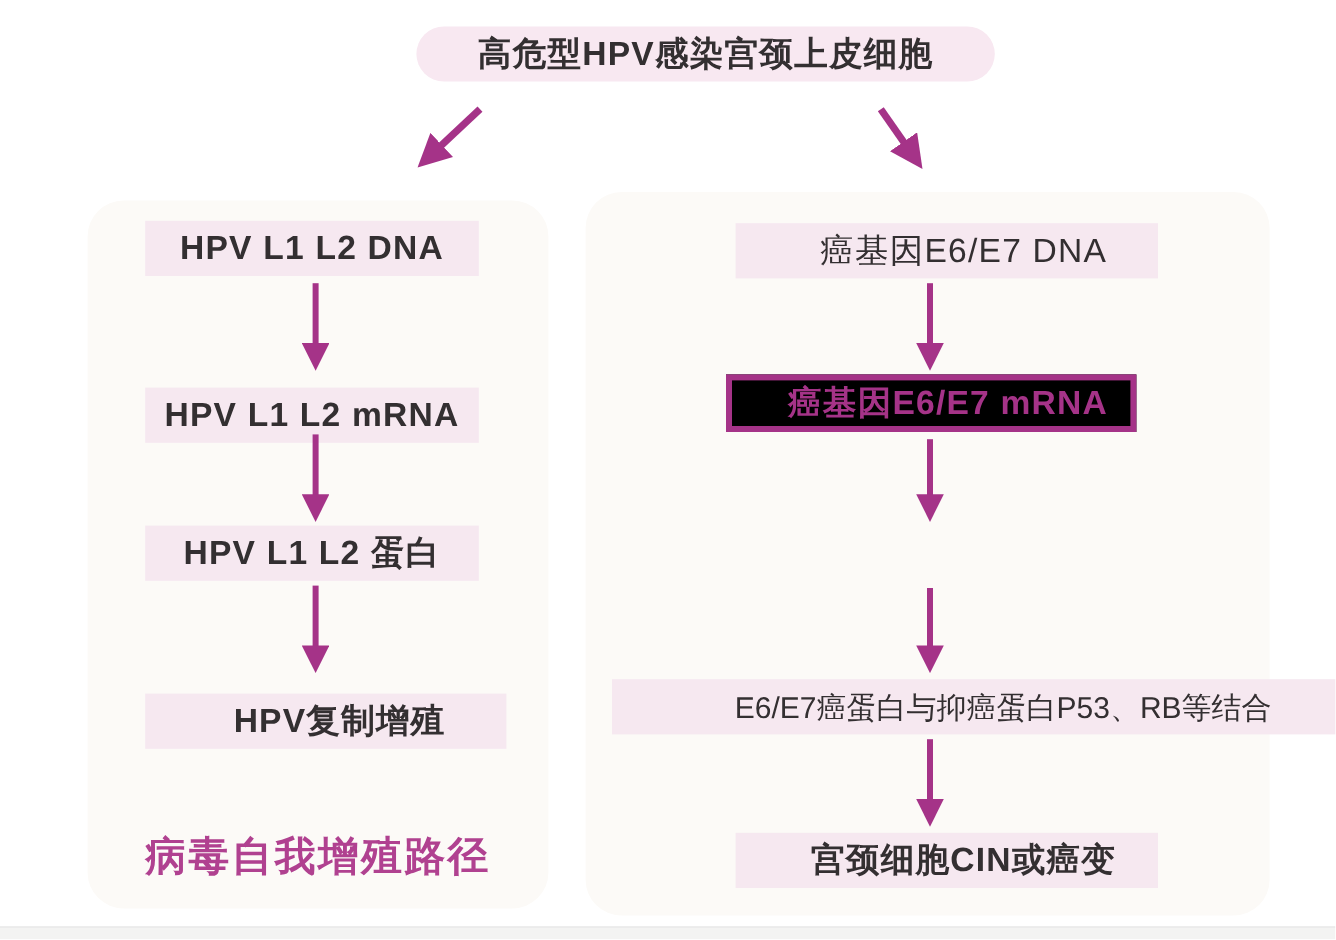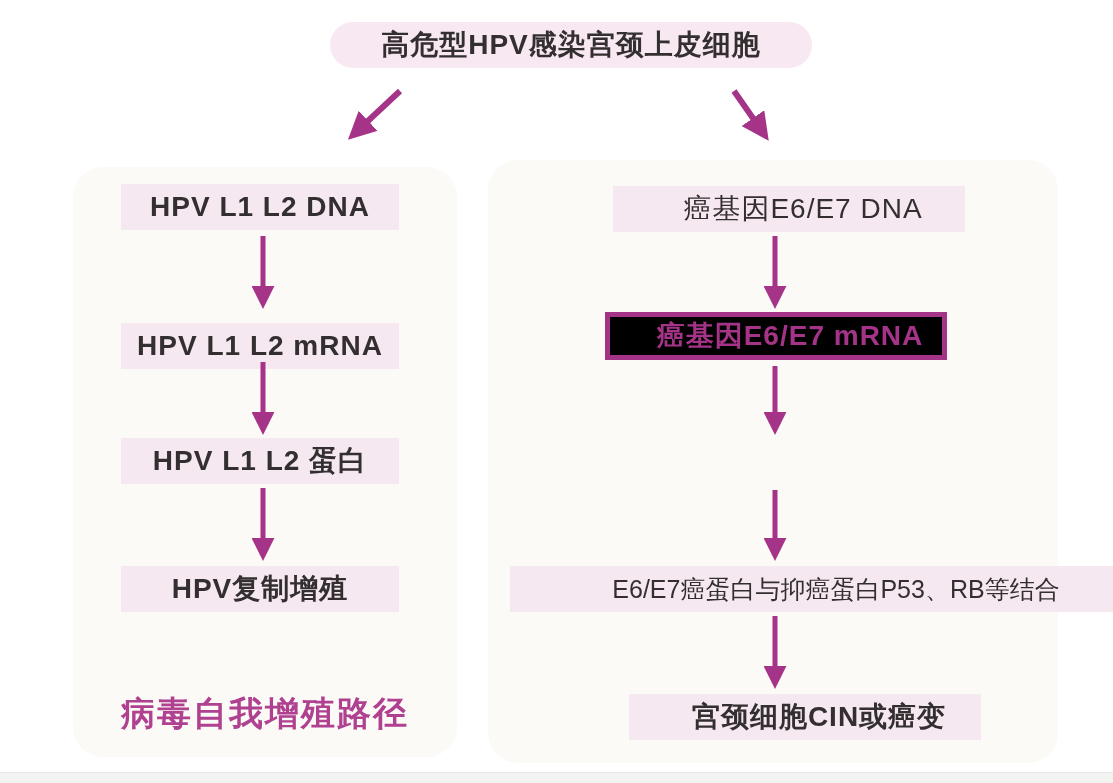--- a/index.html
+++ b/index.html
@@ -12,51 +12,51 @@
     --footer_bg:#f3f3f2;
     --footer_line:#e7e7e7;
     --page_bg:#ffffff;
   }
   html,body{margin:0;padding:0;background:var(--page_bg);}
   .canvas{
     position:relative;width:1113px;height:783px;background:var(--page_bg);
     font-family:"Liberation Sans","DejaVu Sans",sans-serif;overflow:hidden;
   }
   .pill{
-    position:absolute;left:330px;top:22px;width:482px;height:46px;
+    position:absolute;left:347px;top:22px;width:482px;height:46px;
     background:var(--pill_bg);border-radius:23px;
     display:flex;align-items:center;justify-content:center;
     font-size:28px;font-weight:700;color:var(--text_dark);letter-spacing:1px;
   }
   .panel{position:absolute;background:var(--panel_bg);border-radius:30px;}
   .panel.left{left:73px;top:167px;width:384px;height:590px;}
   .panel.right{left:488px;top:160px;width:570px;height:603px;}
   .node{
     position:absolute;background:var(--box_bg);color:var(--text_dark);
     display:flex;align-items:center;justify-content:center;
     font-size:28px;font-weight:700;letter-spacing:1px;white-space:nowrap;
   }
   .node.medium{font-weight:500;}
   .node.small{font-size:25px;font-weight:500;letter-spacing:0;}
   .node.highlight{
     background:#000000;border:5px solid var(--accent);color:var(--accent);
     box-sizing:border-box;
   }
   
   .ln{left:48px;width:278px;height:46px;}
-  .ln1{top:17px;} .ln2{top:156px;} .ln3{top:271px;} .ln4{top:399px;}
+  .ln1{top:17px;} .ln2{top:156px;} .ln3{top:271px;} .ln4{top:411px;padding-left:23px;}
   .caption{
     position:absolute;left:0;width:100%;top:527px;height:40px;
     display:flex;align-items:center;justify-content:center;
     color:var(--caption);font-size:34px;font-weight:700;letter-spacing:2px;
   }
   
   .rn{left:125px;width:324px;height:46px;padding-left:28px;}
   .rn1{top:26px;} .rn2{top:152px;left:117px;width:342px;height:48px;}
-  .rn3{top:280px;} .rn5{top:534px;margin-left:16px;}
+  .rn3{top:280px;} .rn5{top:534px;}
   .rn4{top:406px;left:22px;width:596px;height:46px;}
   .arrows{position:absolute;left:0;top:0;pointer-events:none;}
   .arrows line{stroke:var(--accent);fill:none;}
   .arrows .head{fill:var(--accent);}
   .footer-bar{
     position:absolute;left:0;bottom:0;width:100%;height:11px;
     background:var(--footer_bg);border-top:1px solid var(--footer_line);
     box-sizing:border-box;
   }
 </style>

